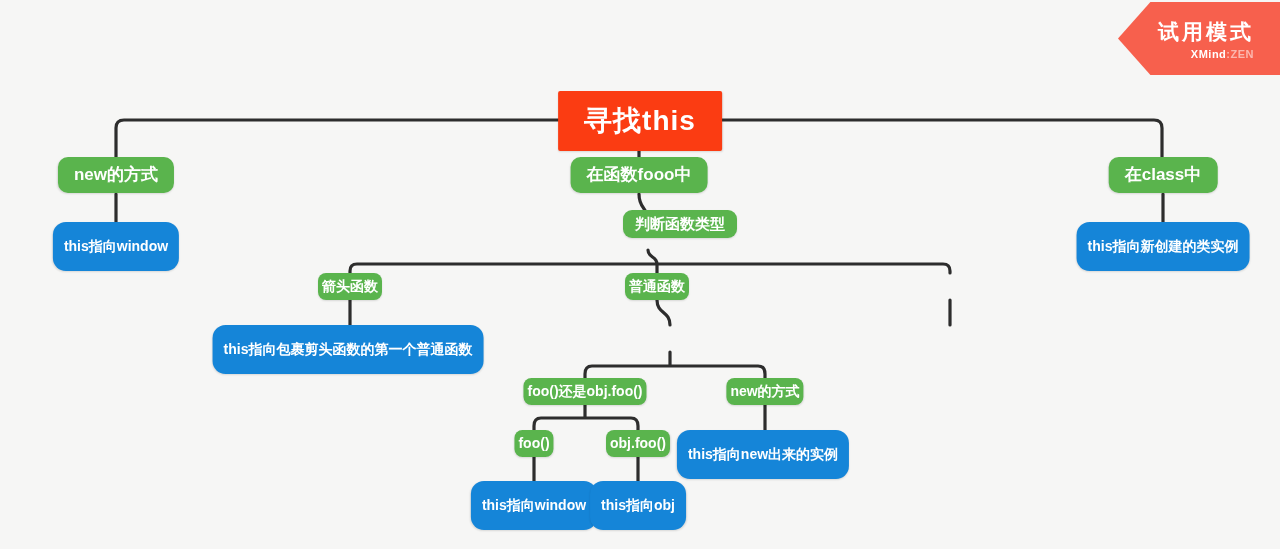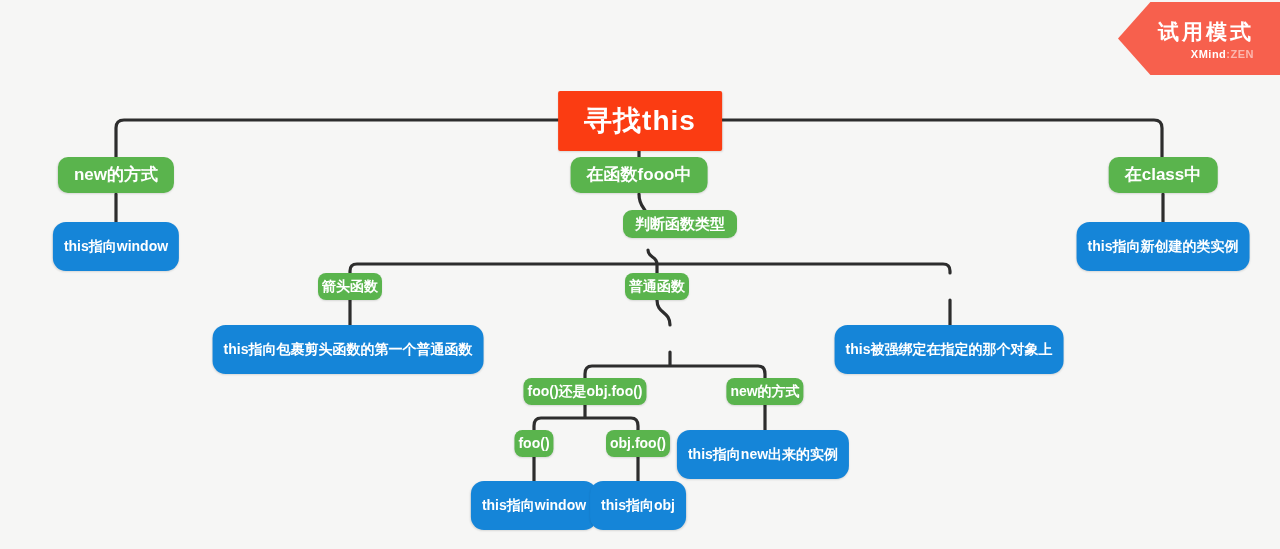--- a/index.html
+++ b/index.html
@@ -86,21 +86,20 @@
   <div class="node green green-lg" style="left:1163px;top:157px;">在class中</div>
 
   <div class="node blue" style="left:116px;top:222px;">this指向window</div>
   <div class="node green green-md" style="left:648px;top:210px;margin-left:32px;">判断函数类型</div>
   <div class="node blue" style="left:1163px;top:222px;">this指向新创建的类实例</div>
 
   <div class="node green green-sm" style="left:350px;top:273px;">箭头函数</div>
   <div class="node green green-sm" style="left:657px;top:273px;">普通函数</div>
 
   <div class="node blue" style="left:348px;top:325px;">this指向包裹剪头函数的第一个普通函数</div>
-  <div class="node blue" style="left:949px;top:325px;">this被强绑定在指定的那个对象上</div>
 
   <div class="node green green-sm" style="left:585px;top:378px;">foo()还是obj.foo()</div>
   <div class="node green green-sm" style="left:765px;top:378px;">new的方式</div>
 
   <div class="node green green-sm" style="left:534px;top:430px;">foo()</div>
   <div class="node green green-sm" style="left:638px;top:430px;">obj.foo()</div>
   <div class="node blue" style="left:763px;top:430px;">this指向new出来的实例</div>
 
   <div class="node blue" style="left:534px;top:481px;">this指向window</div>
   <div class="node blue" style="left:638px;top:481px;">this指向obj</div>

